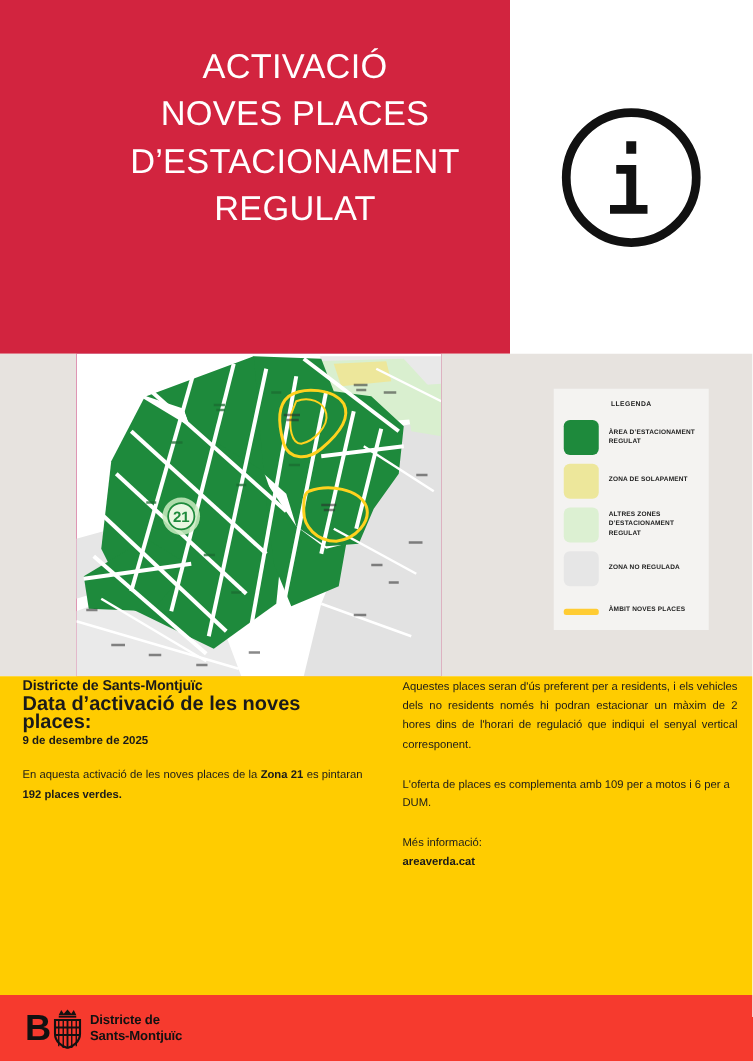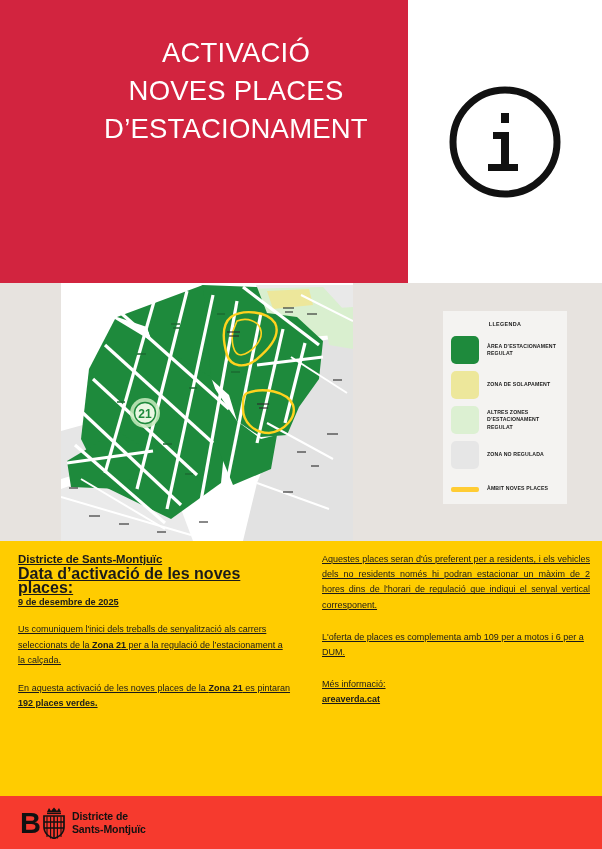--- a/index.html
+++ b/index.html
@@ -95,25 +95,24 @@
     letter-spacing: 0.15px;
   }
 
   
   .panel-yellow {
     position: absolute; left: 0; top: 541px;
     width: 602px; height: 255px;
     background: #FFCC00;
   }
   .col {
-    position: absolute; top: 11px;
+    position: absolute; top: 1px;
     font-size: 9px;
     color: #1A1A1A;
     line-height: 15.2px;
-    text-decoration: underline;
   }
   .col-left { left: 18px; width: 272px; }
   .col-right { left: 322px; width: 268px; }
 
   .heading-1 {
     font-size: 11.4px; font-weight: 700;
     line-height: 15.4px; letter-spacing: -0.1px;
   }
   .heading-2 {
     font-size: 16px; font-weight: 700;
@@ -156,20 +155,21 @@
 </head>
 <body>
 
 <div id="poster">
 
   <div class="header-red">
     <div class="header-title">
       <span class="ln">ACTIVACIÓ</span>
       <span class="ln">NOVES PLACES</span>
       <span class="ln">D’ESTACIONAMENT</span>
+      <span class="ln">REGULAT</span>
     </div>
   </div>
 
   <div class="info-icon-wrap">
     <svg class="info-icon" width="118" height="118" viewBox="0 0 118 118">
       <circle cx="59" cy="59" r="52" fill="none" stroke="#111111" stroke-width="7"></circle>
       <rect x="55" y="30" width="8" height="10" fill="#111111"></rect>
       <path d="M47 49 H63 V81 H72 V88 H42 V81 H55 V56 H47 Z" fill="#111111"></path>
     </svg>
   </div>
@@ -298,21 +298,20 @@
     </div>
   </div>
 
   <div class="panel-yellow">
 
     <div class="col col-left">
       <div class="heading-1">Districte de Sants-Montjuïc</div>
       <div class="heading-2">Data d’activació de les noves places:</div>
       <div class="heading-3">9 de desembre de 2025</div>
 
-      <div class="para noj"><span>Us comuniquem l'inici dels treballs de senyalització als carrers seleccionats de la </span><b>Zona 21</b><span> per a la regulació de l’estacionament a la calçada.</span></div>
 
       <div class="para"><span>En aquesta activació de les noves places de la </span><b>Zona 21</b><span> es pintaran </span><b>192 places verdes.</b></div>
     </div>
 
     <div class="col col-right">
       <div class="para" style="margin-top:0">Aquestes places seran d'ús preferent per a residents, i els vehicles dels no residents només hi podran estacionar un màxim de 2 hores dins de l'horari de regulació que indiqui el senyal vertical corresponent.</div>
 
 
       <div class="para noj" style="margin-top:17px">L'oferta de places es complementa amb 109 per a motos i 6 per a DUM.</div>
 

